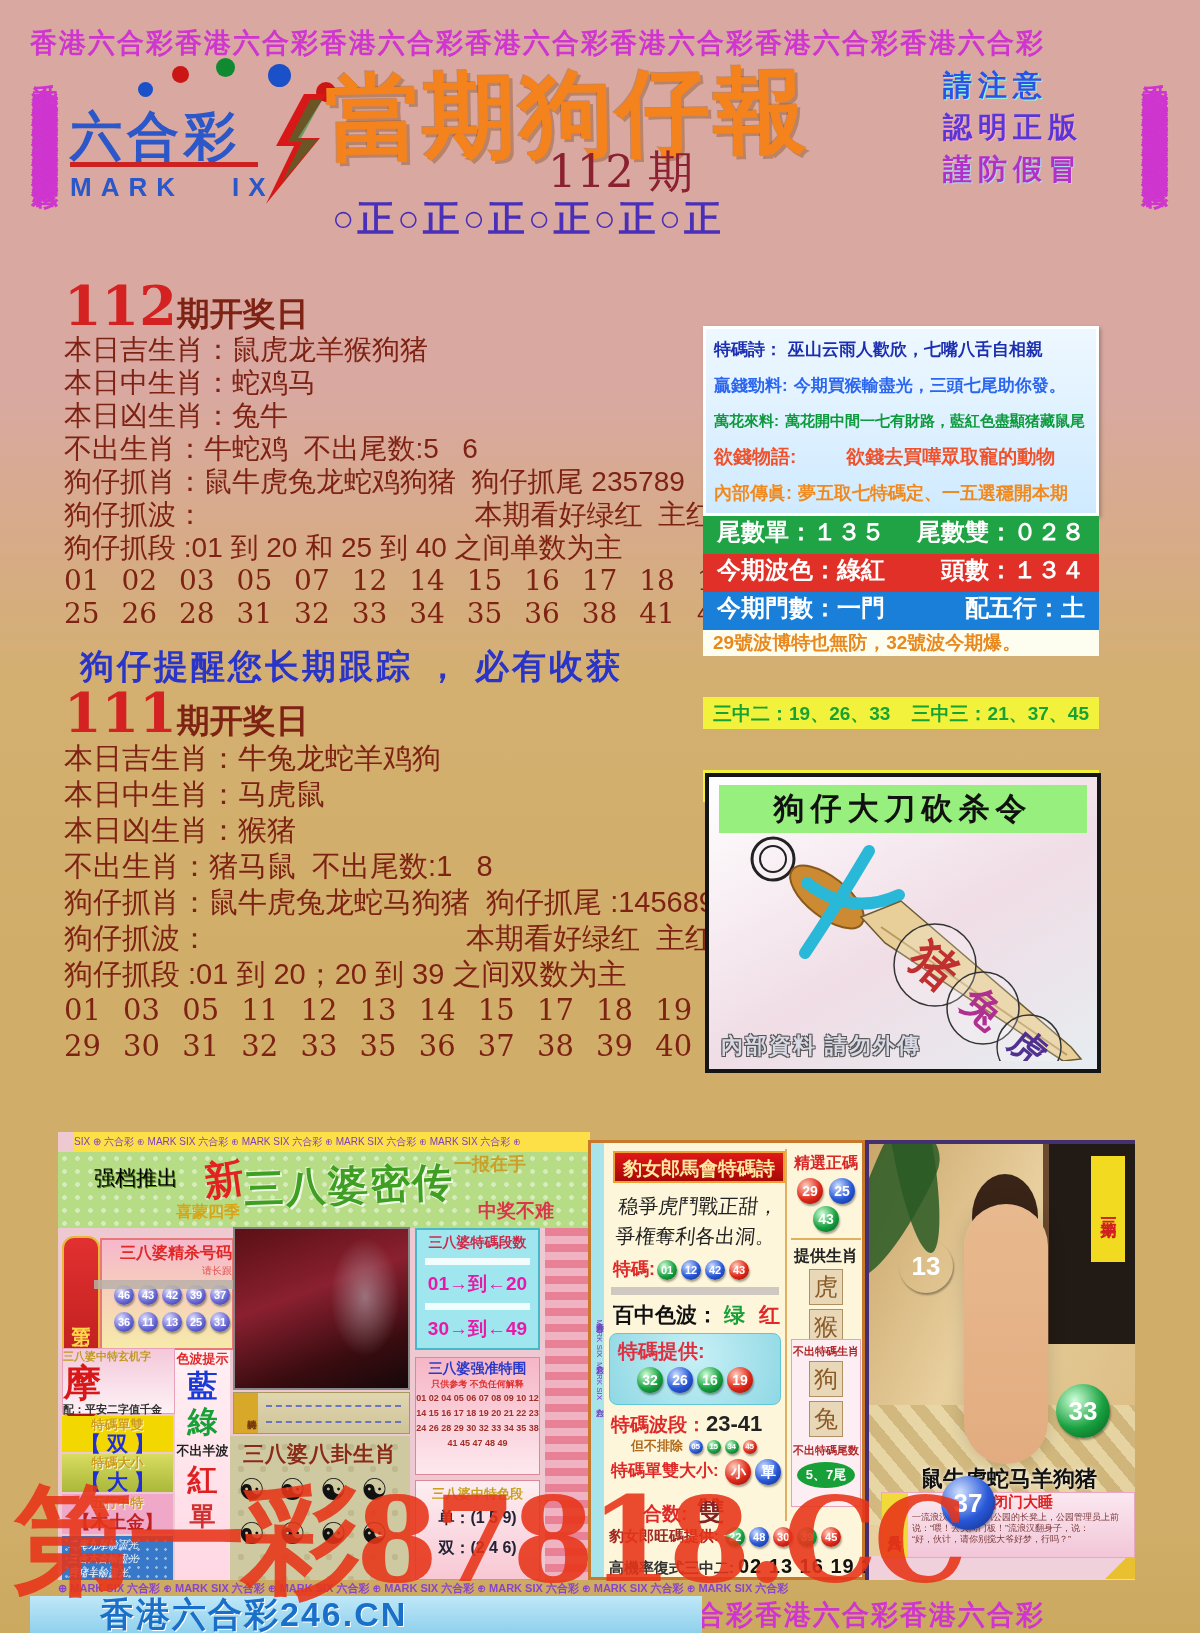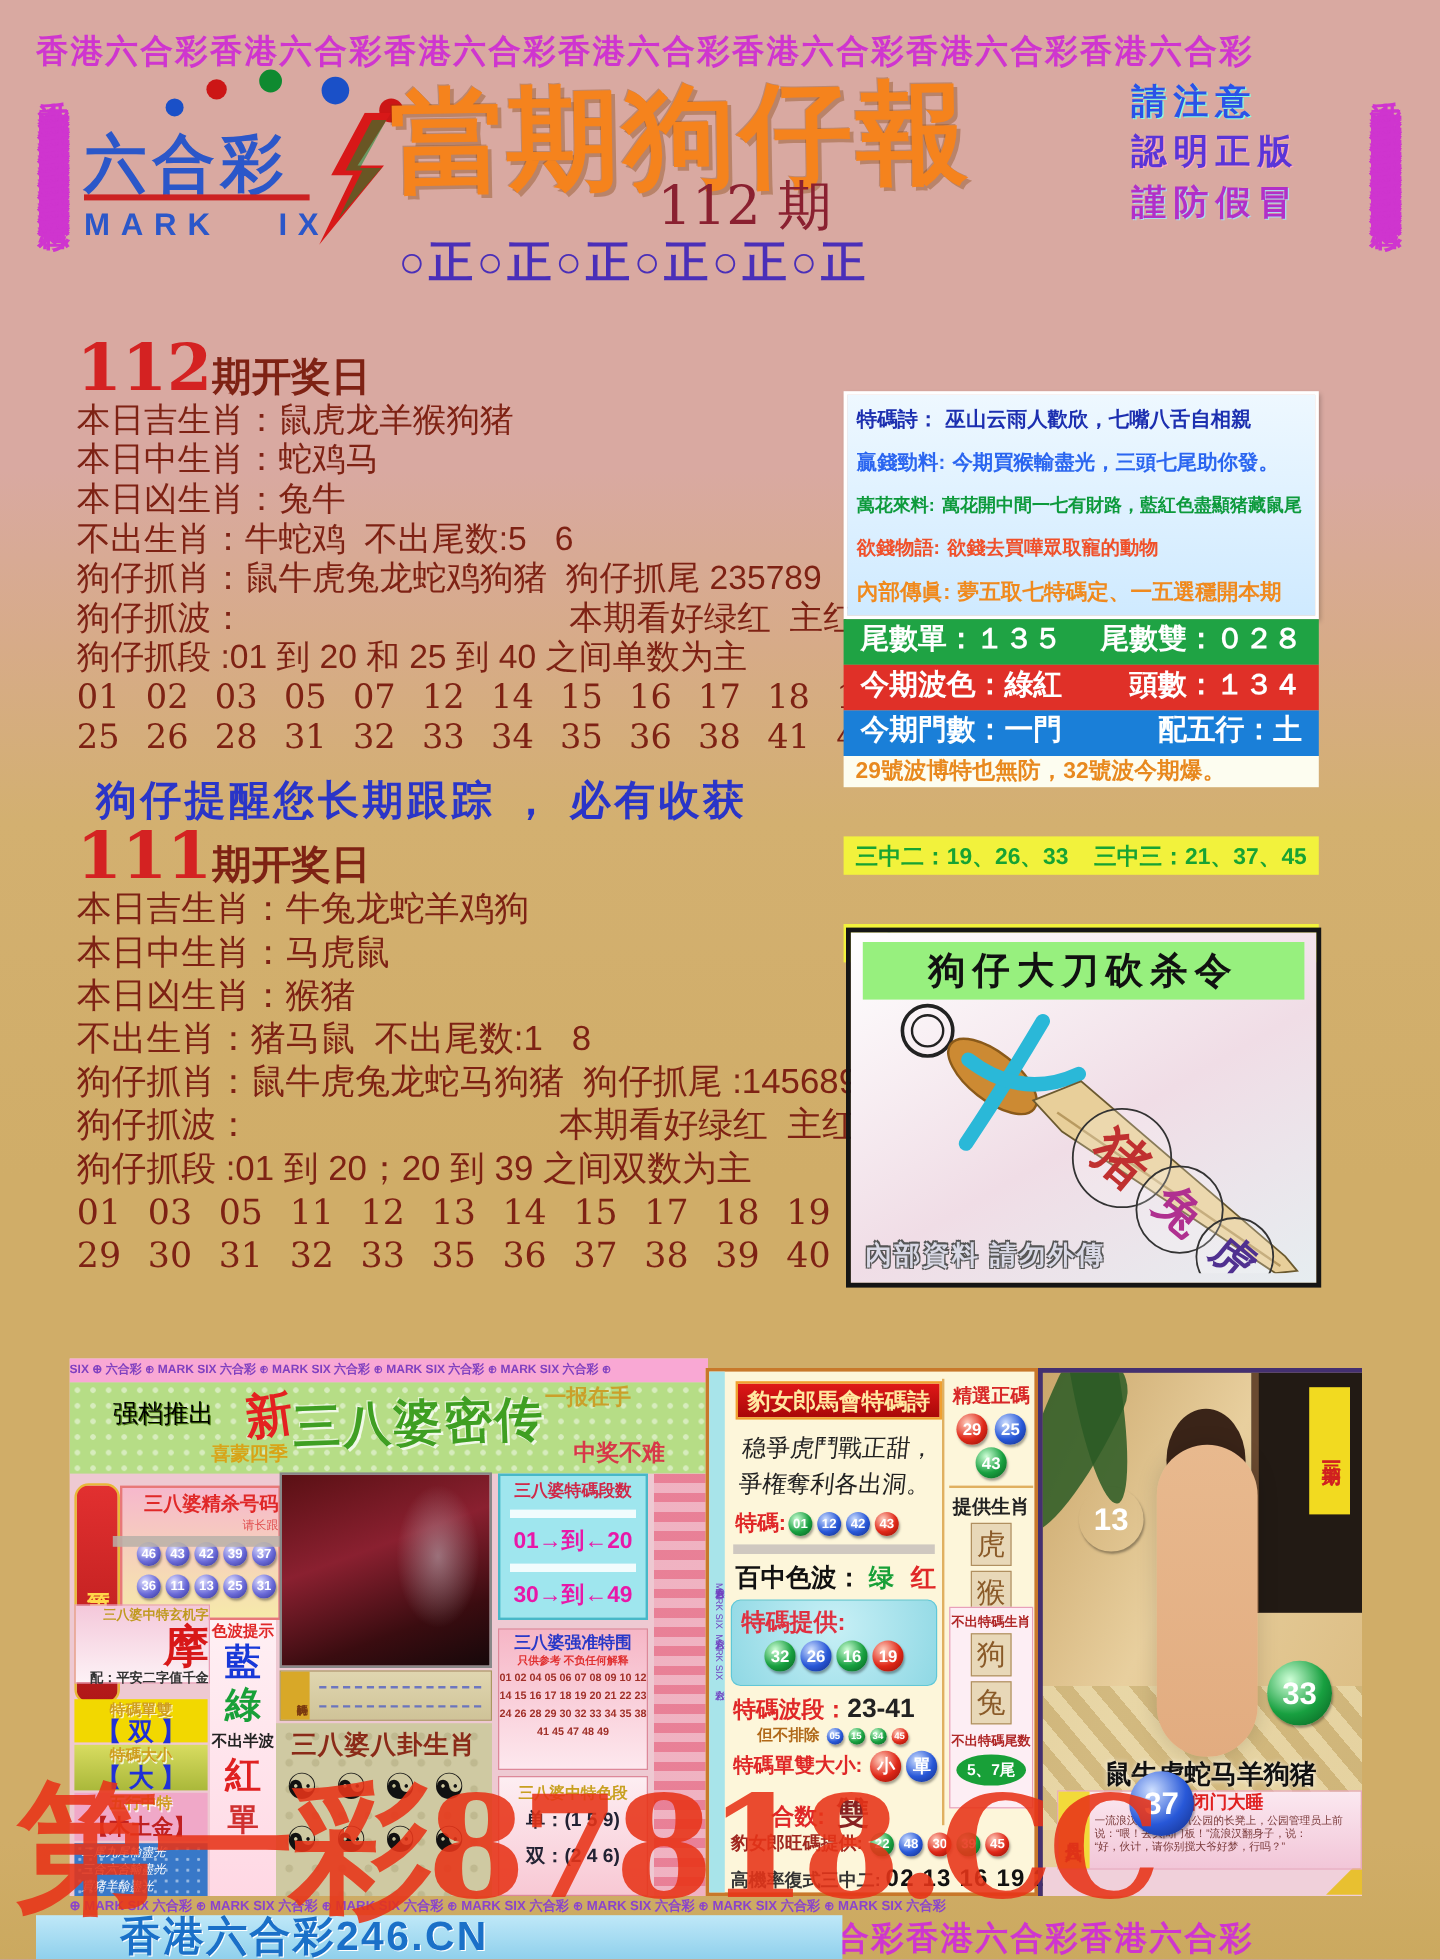--- a/index.html
+++ b/index.html
@@ -41,21 +41,21 @@
   #s111 .nums{line-height:36px;}
   .reminder{position:absolute;left:80px;top:644px;font-size:34px;font-weight:bold;color:#2a35c8;letter-spacing:3px;}
   
   .tips{position:absolute;left:703px;top:326px;width:396px;z-index:3;}
   .poembox{background:linear-gradient(180deg,#eef8ff,#cfeaff);border:3px solid #fff;box-shadow:2px 2px 4px rgba(0,0,0,.25);padding:2px 0;}
   .prow{display:flex;align-items:center;height:36px;padding:0 8px;font-weight:bold;white-space:nowrap;overflow:hidden;}
   .prow .pl{margin-right:6px;}
   .prow.c1{color:#1c2fb0;font-size:17px;}
   .prow.c2{color:#2b66f0;font-size:17px;}
   .prow.c3{color:#0d9a3c;font-size:15px;}
-  .prow.c4{color:#f0502a;font-size:16px;}
+  .prow.c4{color:#f0502a;font-size:19px;gap:44px;}
   .prow.c5{color:#f08a1e;font-size:18px;}
   .srow{display:flex;justify-content:space-between;align-items:flex-start;height:38px;padding:0 14px;color:#fff;font-size:24px;font-weight:bold;}
   .srow.g{background:#1fa344;}
   .srow.r{background:#e03028;}
   .srow.b{background:#1a7fd8;}
   .noterow{background:#fdfdf0;color:#e8891f;font-weight:bold;font-size:19px;line-height:22px;padding:2px 10px;}
   .yrow{background:#f2f23c;color:#17a333;font-weight:bold;font-size:19px;display:flex;justify-content:space-between;padding:4px 10px 2px;margin-top:41px;}
   
   .knife{position:absolute;left:705px;top:773px;width:388px;height:292px;border:4px solid #151515;
     background:linear-gradient(150deg,#ffffff,#f0dde6 55%,#e6edf0);z-index:3;}
@@ -69,39 +69,39 @@
   .ball.red{background:radial-gradient(circle at 35% 30%,#ffd0c0,#e02818 55%,#8a0f06);}
   .ball.blue{background:radial-gradient(circle at 35% 30%,#cfe0ff,#2858d8 55%,#122a80);}
   .ball.green{background:radial-gradient(circle at 35% 30%,#d0ffd8,#18a040 55%,#065a1e);}
   .ball.purple{background:radial-gradient(circle at 35% 30%,#e0e0ff,#6a6ad8 55%,#303090);}
   .b54 .ball,.ball.big{width:54px;height:54px;font-size:26px;}
   .b26 .ball{width:26px;height:26px;font-size:14px;}
   .b20 .ball{width:20px;height:20px;font-size:11px;}
   .b14 .ball{width:14px;height:14px;font-size:8px;}
   
   .fl{position:absolute;left:58px;top:1132px;width:532px;height:448px;background:#eec9d2;overflow:hidden;z-index:2;}
-  .fl .band1{position:absolute;left:0;top:0;width:100%;height:20px;background:#f9a8d4;font-size:10px;font-weight:bold;color:#8040c0;white-space:nowrap;overflow:hidden;line-height:20px;}
+  .fl .band1{position:absolute;left:16px;top:0;width:100%;height:20px;background:#fde047;font-size:10px;font-weight:normal;color:#8040c0;white-space:nowrap;overflow:hidden;line-height:20px;}
   .fl .gband{position:absolute;left:0;top:20px;width:100%;height:76px;background:#b6dd86;
     background-image:radial-gradient(rgba(255,255,255,.45) 2px,transparent 2.6px);background-size:13px 13px;}
   .fl .promo1{position:absolute;left:36px;top:32px;font-size:21px;font-weight:normal;color:#000000;text-shadow:1px 1px 0 #4a7a10;}
   .fl .newch{position:absolute;left:146px;top:20px;font-size:40px;font-weight:bold;color:#e42020;transform:rotate(-8deg);}
   .fl .mainb{position:absolute;left:186px;top:26px;font-size:40px;font-weight:bold;color:#3f9f22;letter-spacing:2px;
     text-shadow:2px 2px 0 rgba(255,255,255,.8),-1px -1px 0 rgba(255,255,255,.6);transform:rotate(-2deg);}
   .fl .xi{position:absolute;left:118px;top:70px;font-size:16px;font-weight:bold;color:#d8a418;}
   .fl .promo2{position:absolute;left:396px;top:20px;font-size:18px;font-weight:bold;color:#caa02a;}
   .fl .promo3{position:absolute;left:420px;top:66px;font-size:19px;font-weight:bold;color:#d83848;}
   .fl .lantern{position:absolute;left:4px;top:104px;width:34px;height:180px;background:linear-gradient(#e23030,#b01818);
     border:2px solid #e8b838;border-radius:12px;display:flex;align-items:center;justify-content:center;}
   .fl .lantern span{writing-mode:vertical-rl;text-orientation:upright;color:#ffd84a;font-size:19px;font-weight:bold;letter-spacing:6px;}
   .fl .kill{position:absolute;left:42px;top:106px;width:130px;height:108px;background:linear-gradient(180deg,#f6b8cc,#f6eaaa);border:2px solid #e87878;text-align:right;}
   .fl .kill .kt{font-size:16px;font-weight:bold;color:#e02828;margin-top:3px;}
   .fl .kill .ks{font-size:10px;color:#e05050;}
   .fl .kill .gbar{position:absolute;left:-8px;right:-4px;top:40px;height:9px;background:#b8b0a8;opacity:.85;}
   .fl .kill .krow{margin-top:7px;}
-  .fl .mys{position:absolute;left:4px;top:205px;width:111px;height:64px;background:linear-gradient(#f4c8da,#fdf2f6);border:1px solid #e8a0b8;text-align:right;}
+  .fl .mys{position:absolute;left:4px;top:216px;width:111px;height:64px;background:linear-gradient(#f4c8da,#fdf2f6);border:1px solid #e8a0b8;text-align:left;}
   .fl .mys .mt{font-size:11px;font-weight:bold;color:#c09a20;}
   .fl .mys .mc{font-family:"DejaVu Serif",serif;font-size:38px;font-weight:bold;color:#d81818;line-height:38px;}
   .fl .mys .mn{font-size:11px;font-weight:bold;color:#333;}
   .fl .bandx{position:absolute;left:4px;width:111px;text-align:center;}
   .fl .bandx .bt1{font-size:13px;font-weight:bold;color:#cf9d1d;text-shadow:1px 1px 0 rgba(255,255,255,.8);}
   .fl .bandx .bt2{font-size:21px;font-weight:bold;color:#2030d8;line-height:20px;}
   .fl .by{top:284px;height:36px;background:#f2d800;}
   .fl .bo{top:322px;height:38px;background:linear-gradient(#d8dc60,#aab83a);}
   .fl .bp{top:362px;height:40px;background:#f0a8c8;}
   .fl .bp .bt2{color:#c02020;font-size:18px;}

